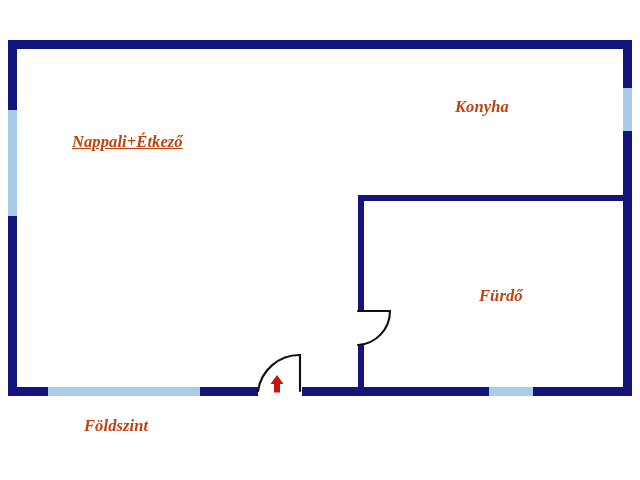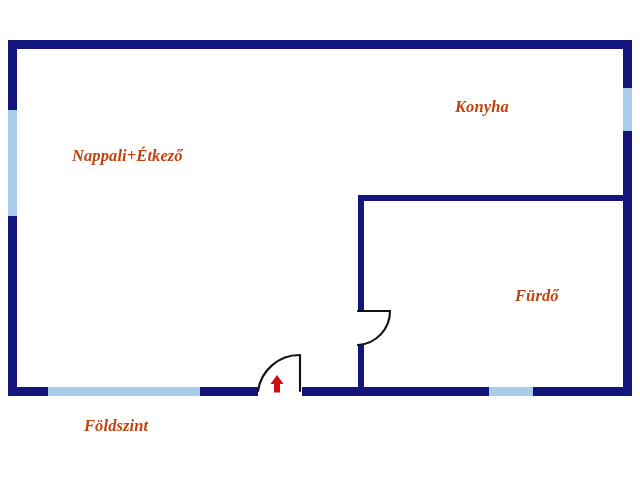--- a/index.html
+++ b/index.html
@@ -33,33 +33,33 @@
     font-family: "Liberation Serif", "DejaVu Serif", serif;
     font-weight: bold;
     font-style: italic;
     color: #c2410c;
     white-space: nowrap;
     line-height: 1;
     letter-spacing: 0.1px;
   }
   #label-nappali {
     left: 72px;
-    top: 148px;
+    top: 134px;
     font-size: 16.5px;
+    text-decoration: underline;
   }
   #label-konyha {
     left: 455px;
     top: 99px;
     font-size: 16.5px;
   }
   #label-furdo {
     left: 479px;
     top: 288px;
     font-size: 16.5px;
-    margin-left: 36px;
   }
   #label-foldszint {
     left: 84px;
     top: 418px;
     font-size: 16.5px;
     text-align: center;
   }
 </style>
 </head>
 <body>

